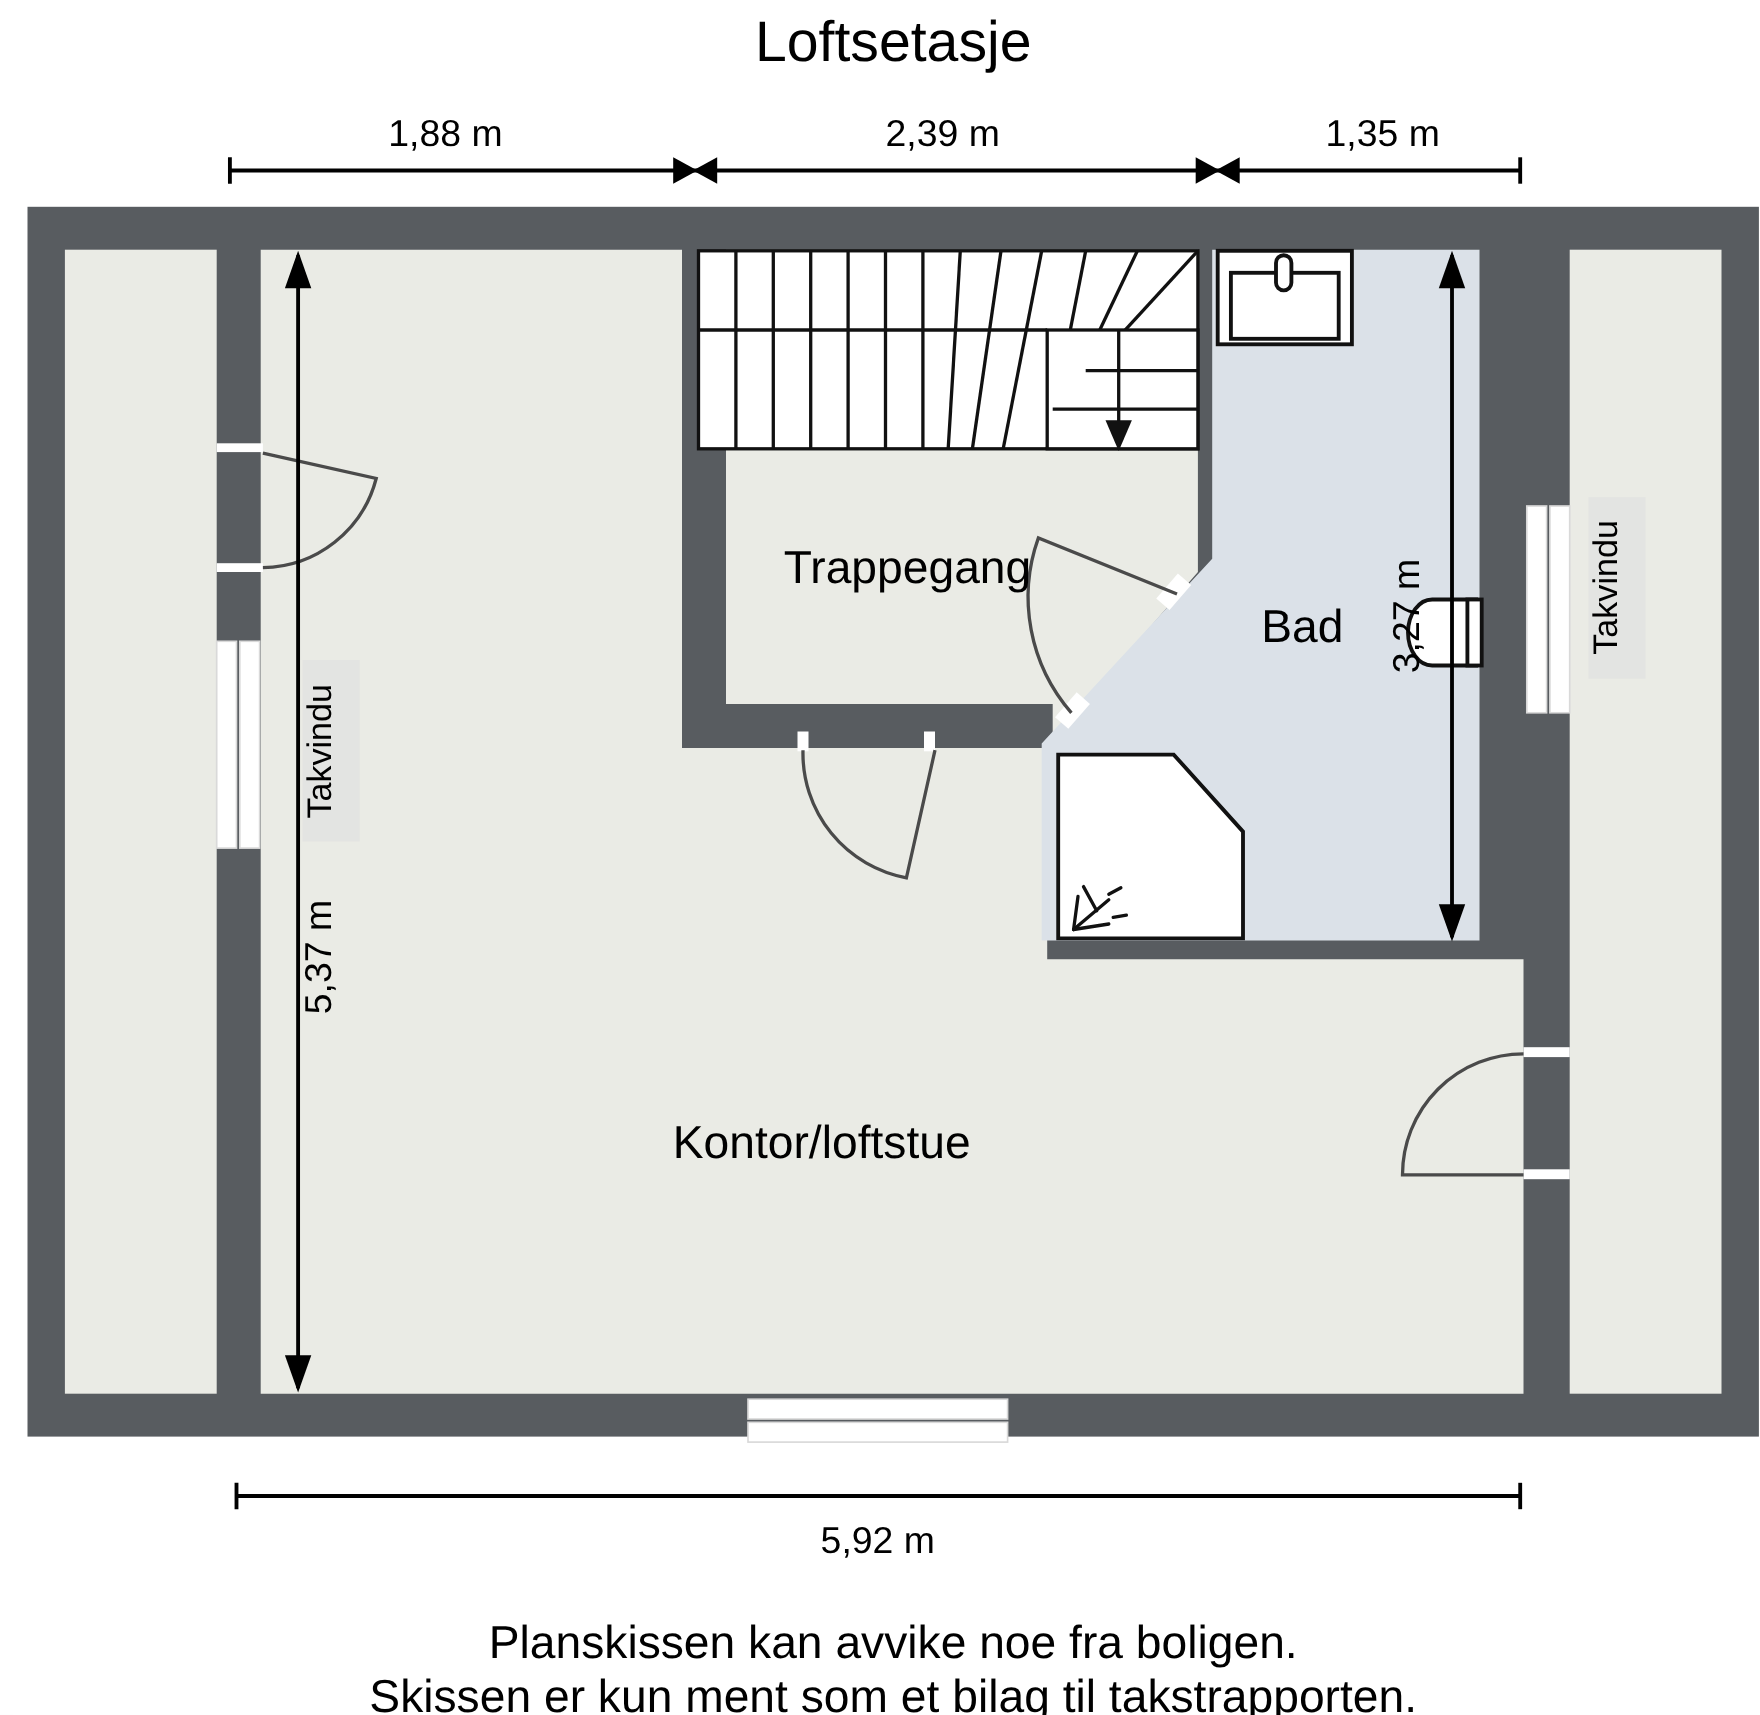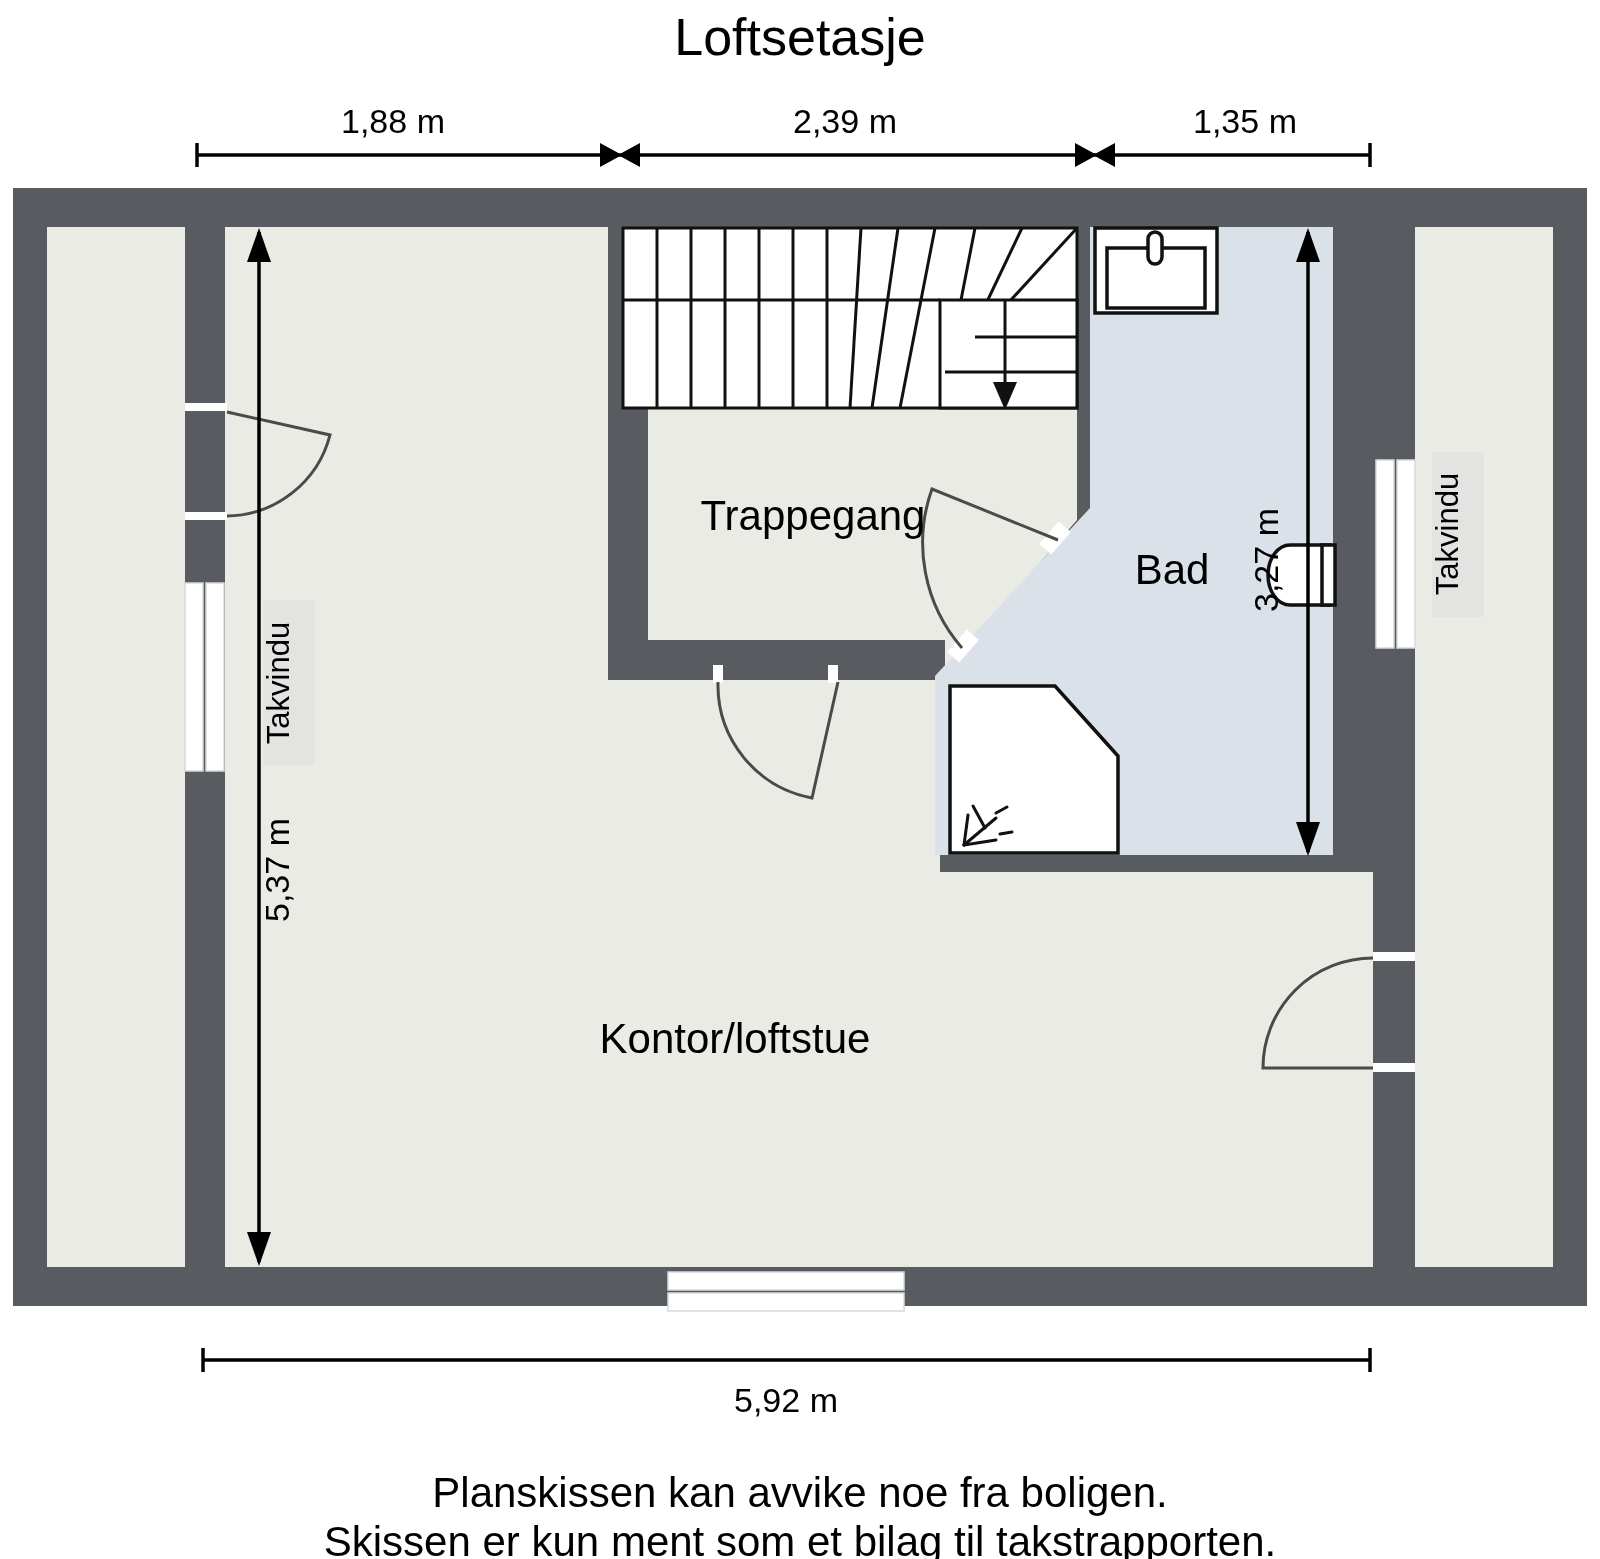--- a/index.html
+++ b/index.html
@@ -13,20 +13,21 @@
     font-family: "Liberation Sans", sans-serif;
     color: #000000;
     overflow: hidden;
     position: relative;
   }
   #plan-root {
     position: absolute;
     inset: 0;
     width: 1302px;
     height: 1559px;
+    padding-left: 12px;
   }
   svg#floorplan {
     display: block;
     width: 1600px;
     height: 1559px;
   }
   .ttl {
     font-family: "Liberation Sans", sans-serif;
     font-size: 52px;
     fill: #000000;

